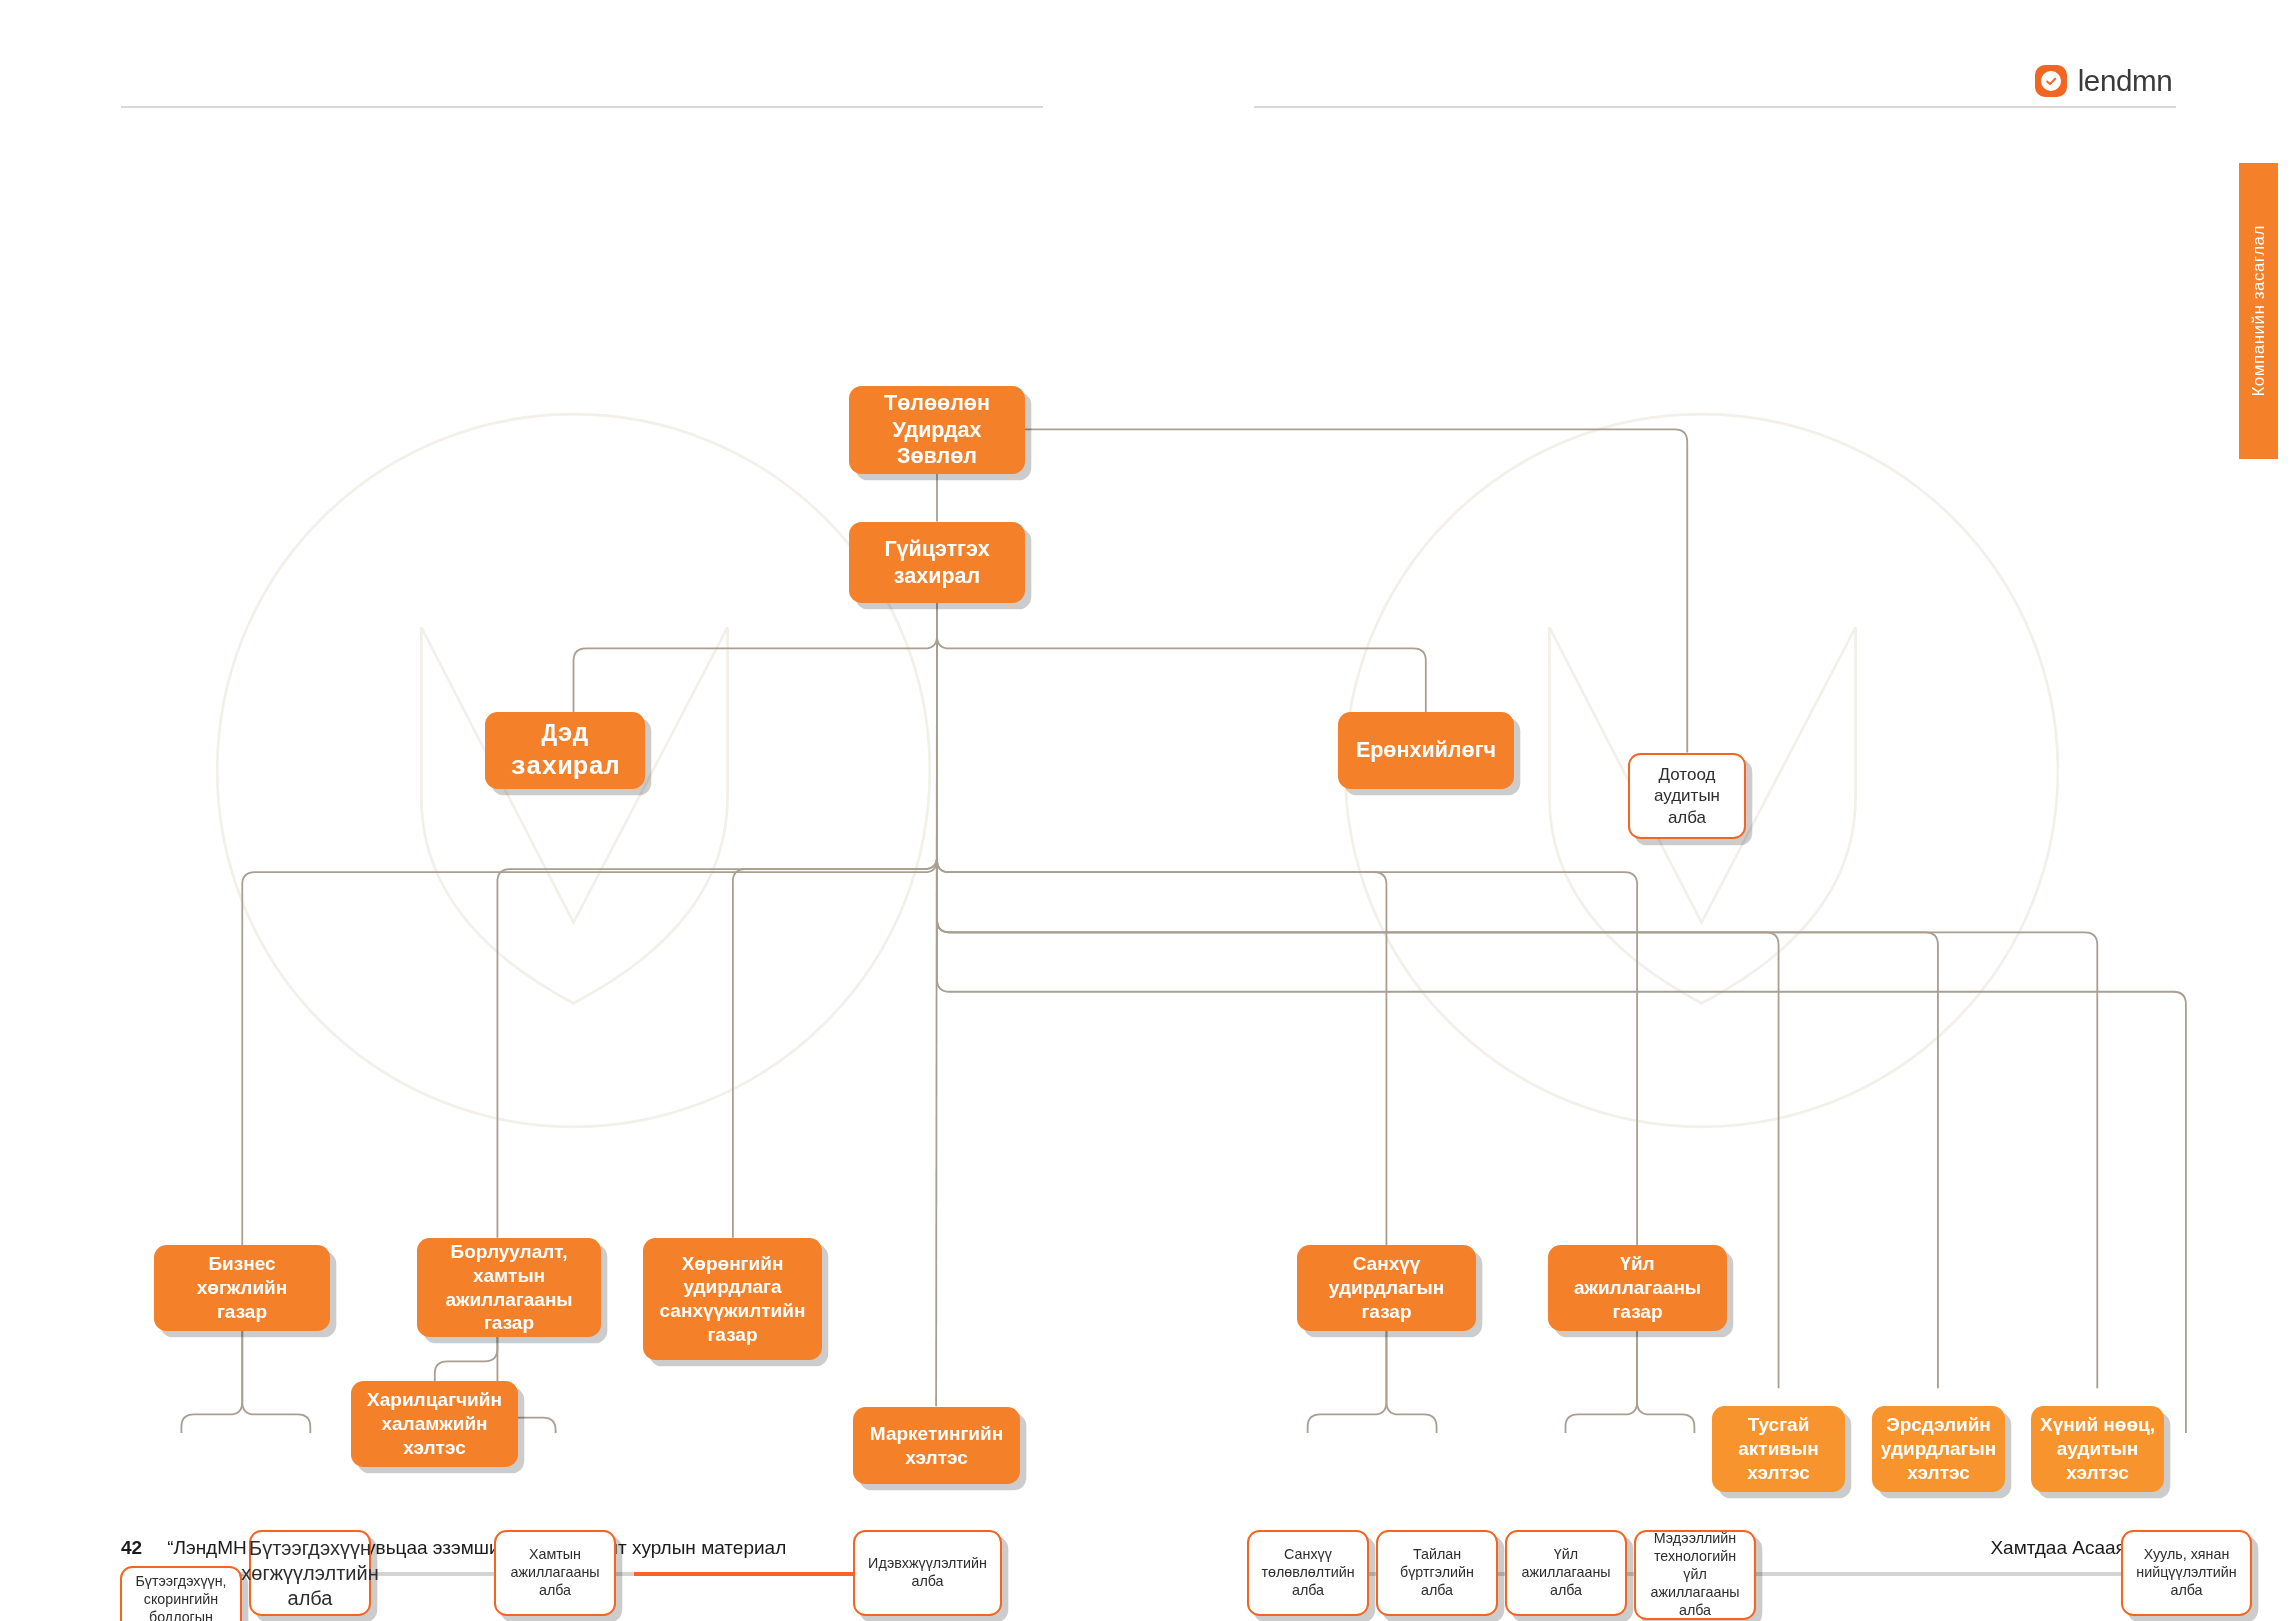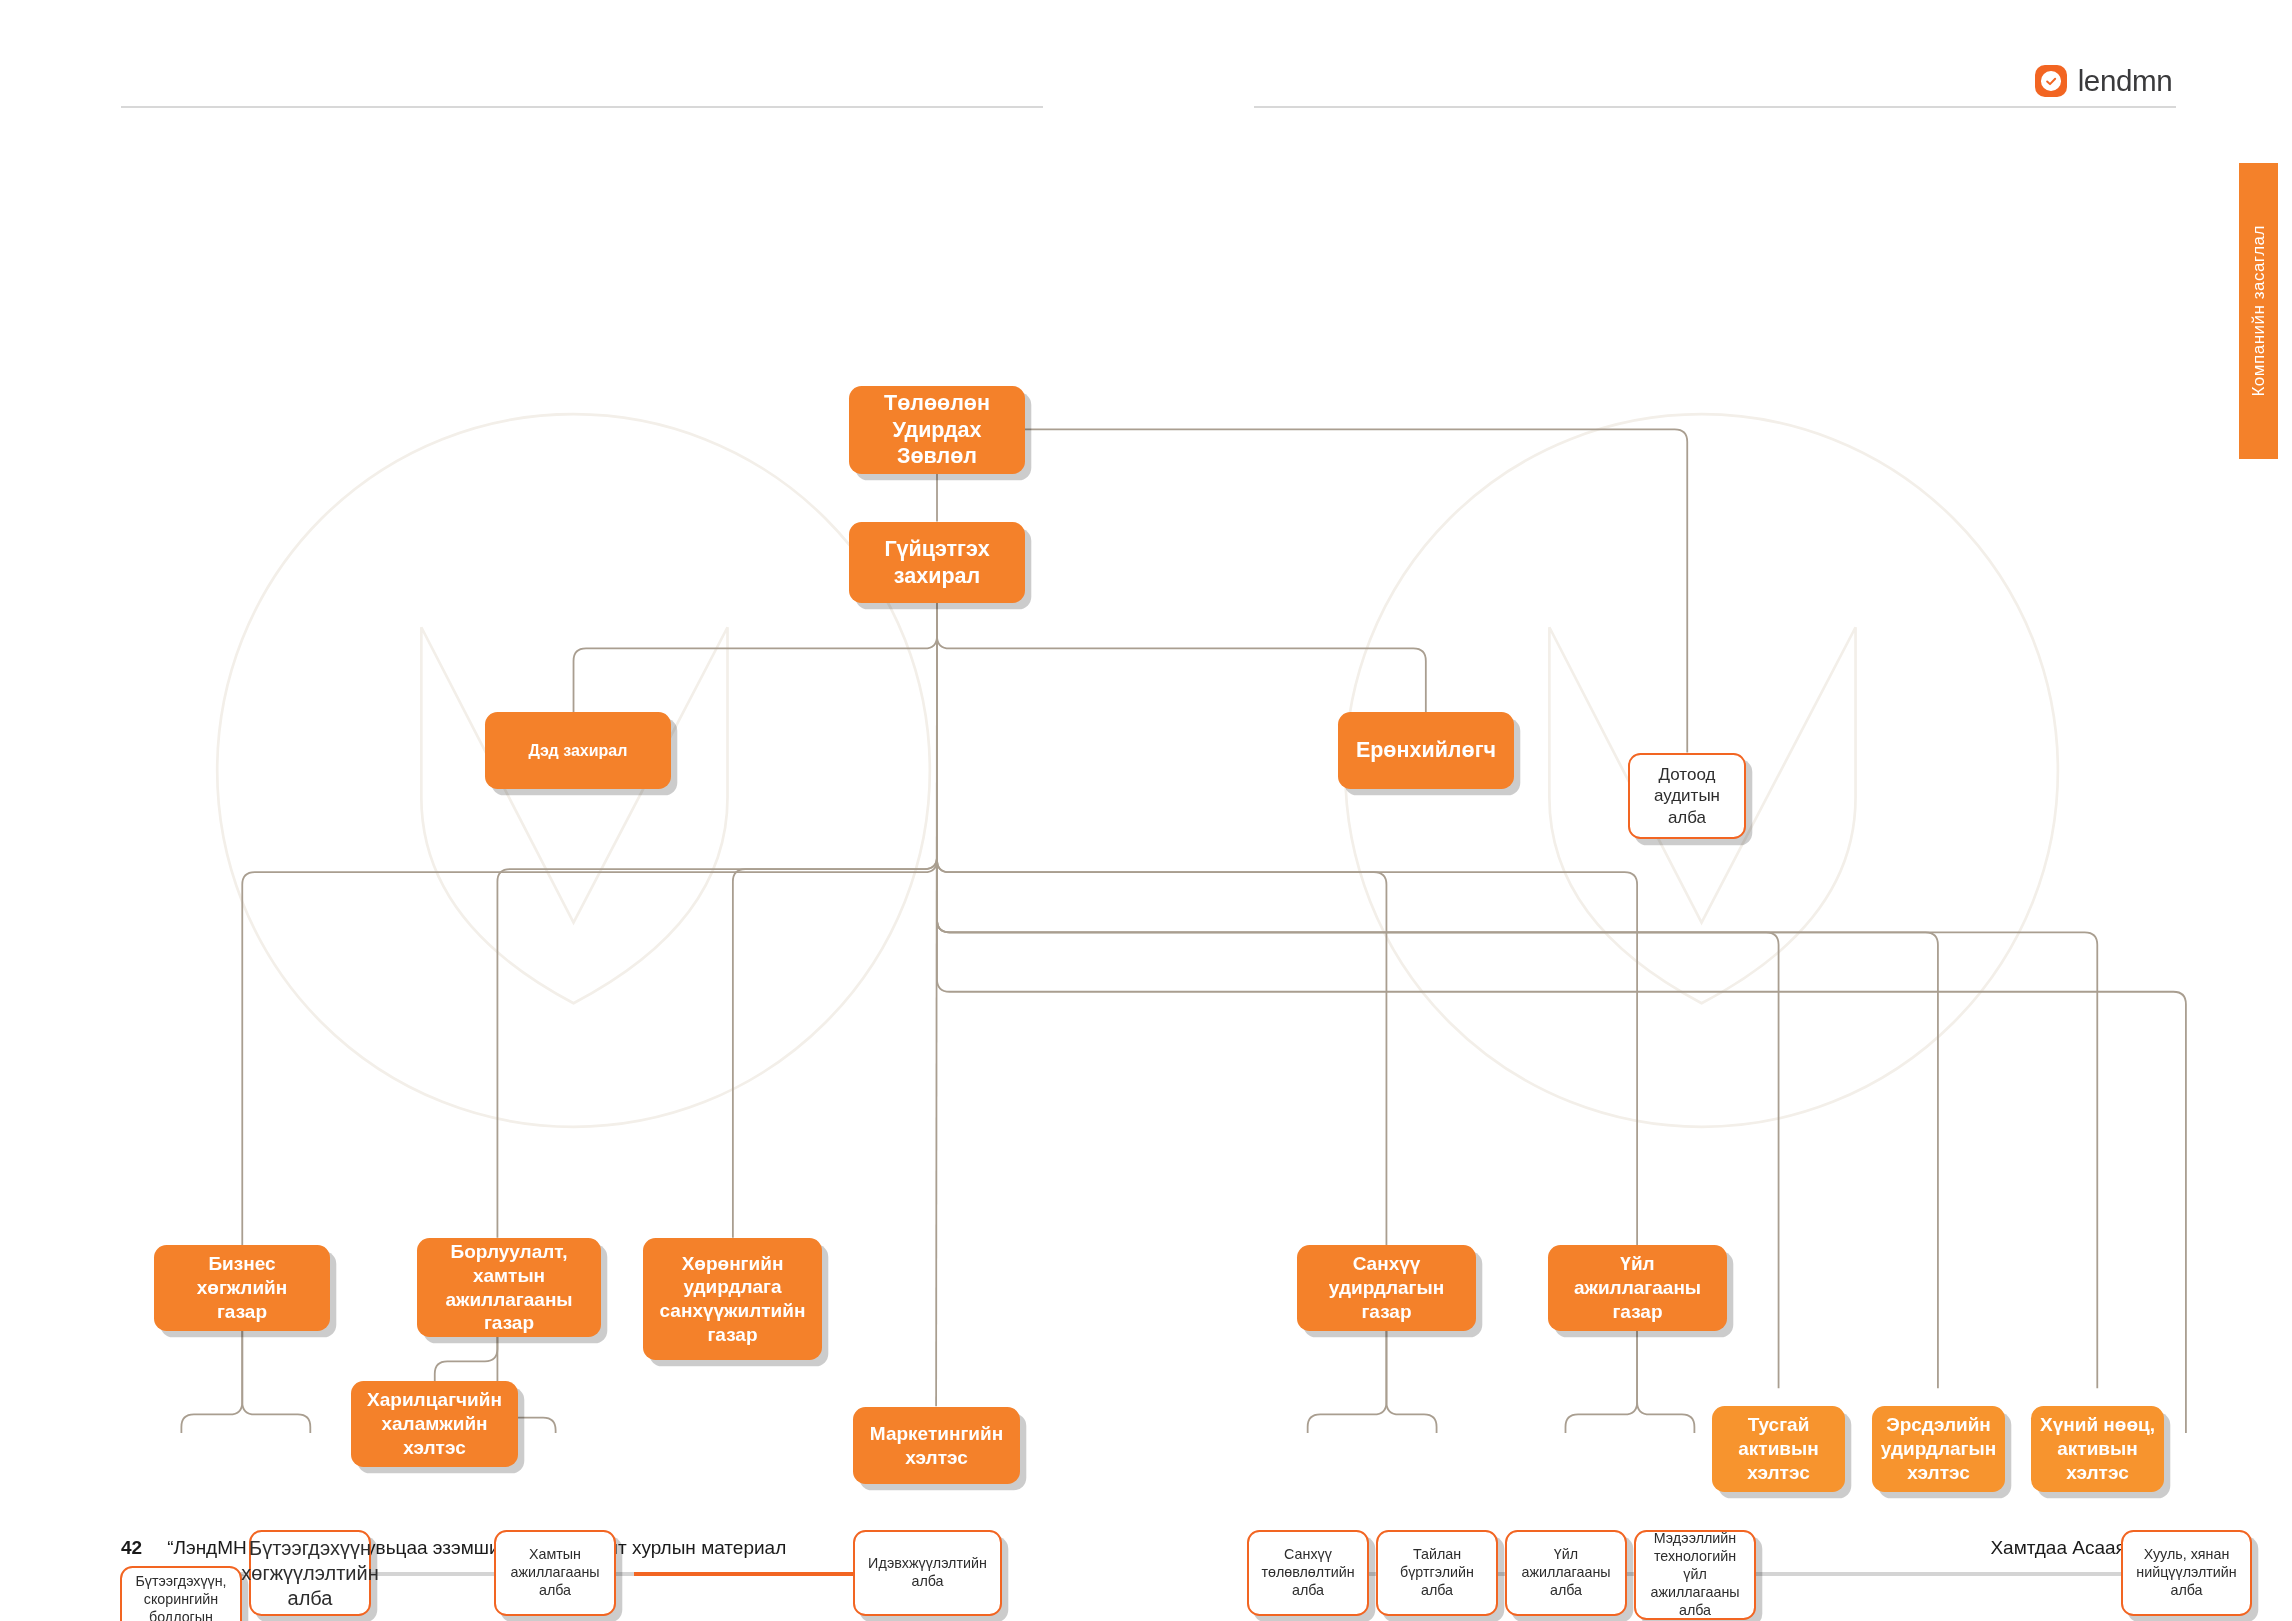--- a/index.html
+++ b/index.html
@@ -137,21 +137,21 @@
     <div id="nodes">
         <div class="node filled" style="left: 849px; top: 90px; width: 176px; height: 88px; font-size: 21.5px;">
           <span class="lbl">Төлөөлөн
 Удирдах
 Зөвлөл</span>
         </div>
         <div class="node filled" style="left: 849px; top: 226px; width: 176px; height: 81px; font-size: 21.5px;">
           <span class="lbl">Гүйцэтгэх
 захирал</span>
         </div>
-        <div class="node filled" style="left: 485px; top: 416px; width: 186px; height: 77px; font-size: 16px;">
+        <div class="node filled" style="left: 485px; top: 416px; width: 160px; height: 77px; font-size: 26px; font-family: Liberation Mono, monospace;">
           <span class="lbl">Дэд захирал</span>
         </div>
         <div class="node filled" style="left: 1338px; top: 416px; width: 176px; height: 77px; font-size: 21.5px;">
           <span class="lbl">Ерөнхийлөгч</span>
         </div>
         <div class="node outline" style="left: 1628px; top: 457px; width: 118px; height: 86px; font-size: 17px;">
           <span class="lbl">Дотоод
 аудитын
 алба</span>
         </div>
@@ -196,21 +196,21 @@
 активын
 хэлтэс</span>
         </div>
         <div class="node filled light" style="left: 1872px; top: 1093px; width: 133px; height: 86px; font-size: 19px;">
           <span class="lbl">Эрсдэлийн
 удирдлагын
 хэлтэс</span>
         </div>
         <div class="node filled light" style="left: 2031px; top: 1093px; width: 133px; height: 86px; font-size: 19px;">
           <span class="lbl">Хүний нөөц,
-активын
+аудитын
 хэлтэс</span>
         </div>
         <div class="node outline" style="left: 120px; top: 1270px; width: 122px; height: 86px; font-size: 14.3px;">
           <span class="lbl">Бүтээгдэхүүн,
 скорингийн
 бодлогын
 алба</span>
         </div>
         <div class="node outline" style="left: 249px; top: 1234px; width: 122px; height: 86px; font-size: 20px;">
           <span class="lbl">Бүтээгдэхүүн

